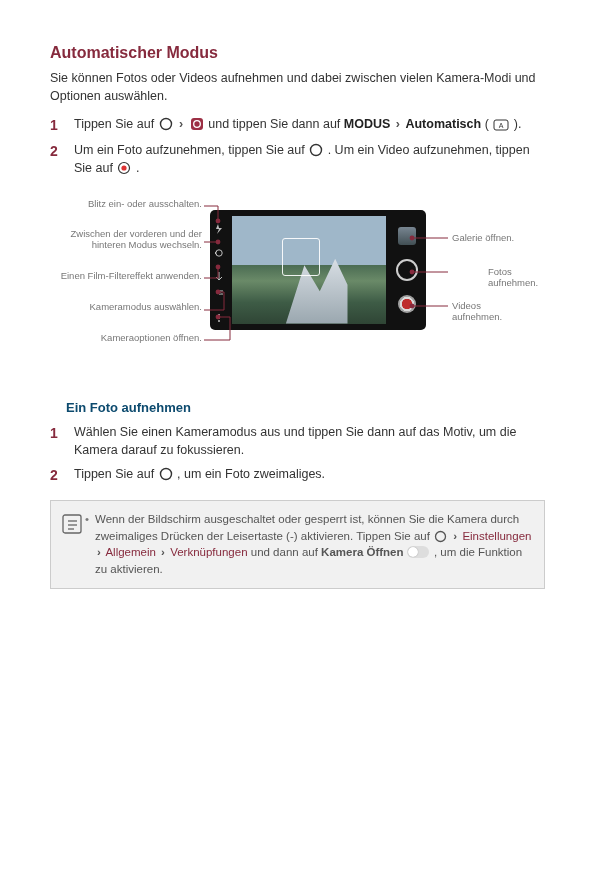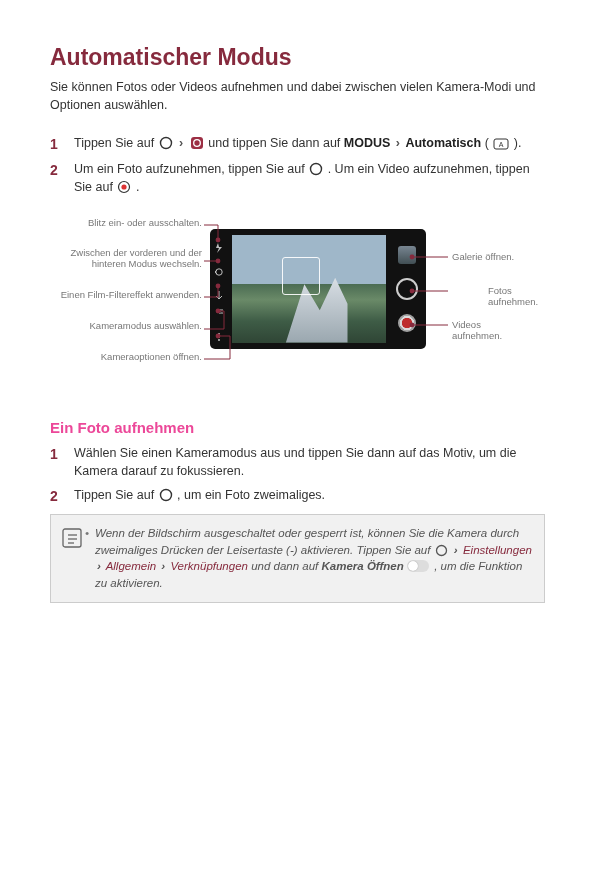--- a/index.html
+++ b/index.html
@@ -1,19 +1,19 @@
 <!DOCTYPE html>
 <html><head>
 <meta charset="utf-8">
 <style>
   * { box-sizing: border-box; margin: 0; padding: 0; }
   html, body { width: 591px; height: 886px; font-family: Arial, Helvetica, sans-serif; background: #fff; color: #333; }
   .page { width: 591px; height: 886px; padding: 44px 46px 30px 50px; position: relative; }
-  h1 { color: #862a3d; font-size: 23px; font-weight: bold; margin-bottom: 8px; }
-  .intro { font-size: 12.5px; line-height: 1.4; margin-bottom: 20px; }
+  h1 { color: #862a3d; font-size: 16px; font-weight: bold; margin-bottom: 8px; }
+  .intro { font-size: 12.5px; line-height: 1.4; margin-bottom: 10px; }
   ol.steps { list-style: none; margin: 0; padding: 0; }
   ol.steps > li { display: flex; gap: 10px; font-size: 12.5px; line-height: 1.45; margin-bottom: 6px; }
   .step-num { color: #862a3d; font-size: 14px; font-weight: 600; flex: 0 0 14px; }
   .step-body { flex: 1; }
   .ic { display: inline-flex; align-items: center; justify-content: center; vertical-align: -3px; margin: 0 1px; }
   .chev { font-weight: bold; color: #555; margin: 0 2px; }
   .bold { font-weight: bold; color: #222; }
   .linkish { color: #862a3d; }
 
   
@@ -29,23 +29,23 @@
   .right-icons .thumb { width: 18px; height: 18px; border-radius: 3px; background: linear-gradient(#8a9aa8,#4a5a60); }
   .right-icons .shutter { width: 22px; height: 22px; border: 2px solid #eee; border-radius: 50%; }
   .right-icons .rec { width: 18px; height: 18px; border-radius: 50%; background: radial-gradient(circle, #d33 0 40%, #fff 41% 55%, #bbb 56% 100%); }
 
   .callout { position: absolute; font-size: 9.5px; color: #777; line-height: 1.2; }
   .callout.left { text-align: right; }
   .lead { stroke: #862a3d; stroke-width: 1; fill: none; }
   .dot { fill: #862a3d; }
   svg.leads { position: absolute; left: 0; top: 0; width: 100%; height: 100%; pointer-events: none; }
 
-  h2 { font-size: 15px; font-weight: bold; color: #ec4899; margin: 12px 0 8px; }
-
-  .note-box { border: 1px solid #ccc; background: #f1f1f1; padding: 10px 12px 10px 44px; position: relative; font-size: 11.5px; line-height: 1.45; color: #555; margin-top: 8px; font-style: italic; }
+  h2 { font-size: 13px; font-weight: bold; color: #0c4a6e; margin: 12px 16px 8px; }
+
+  .note-box { border: 1px solid #ccc; background: #f1f1f1; padding: 10px 12px 10px 44px; position: relative; font-size: 11.5px; line-height: 1.45; color: #555; margin-top: 15px; }
   .note-box .note-icon { position: absolute; left: 10px; top: 12px; }
   .note-box ul { list-style: none; }
   .note-box li::before { content: "•"; position: absolute; left: 34px; color: #777; }
   .toggle { display: inline-block; width: 22px; height: 12px; border-radius: 6px; background: #ddd; position: relative; vertical-align: -2px; margin: 0 2px 0 0; }
   .toggle::after { content: ""; position: absolute; left: 1px; top: 1px; width: 10px; height: 10px; border-radius: 50%; background: #fff; box-shadow: 0 0 1px rgba(0,0,0,0.4); }
 
   .footer { position: absolute; left: 50px; right: 46px; bottom: 28px; display: flex; justify-content: space-between; font-size: 11.5px; color: #888; }
 </style>
 </head>
 <body>

